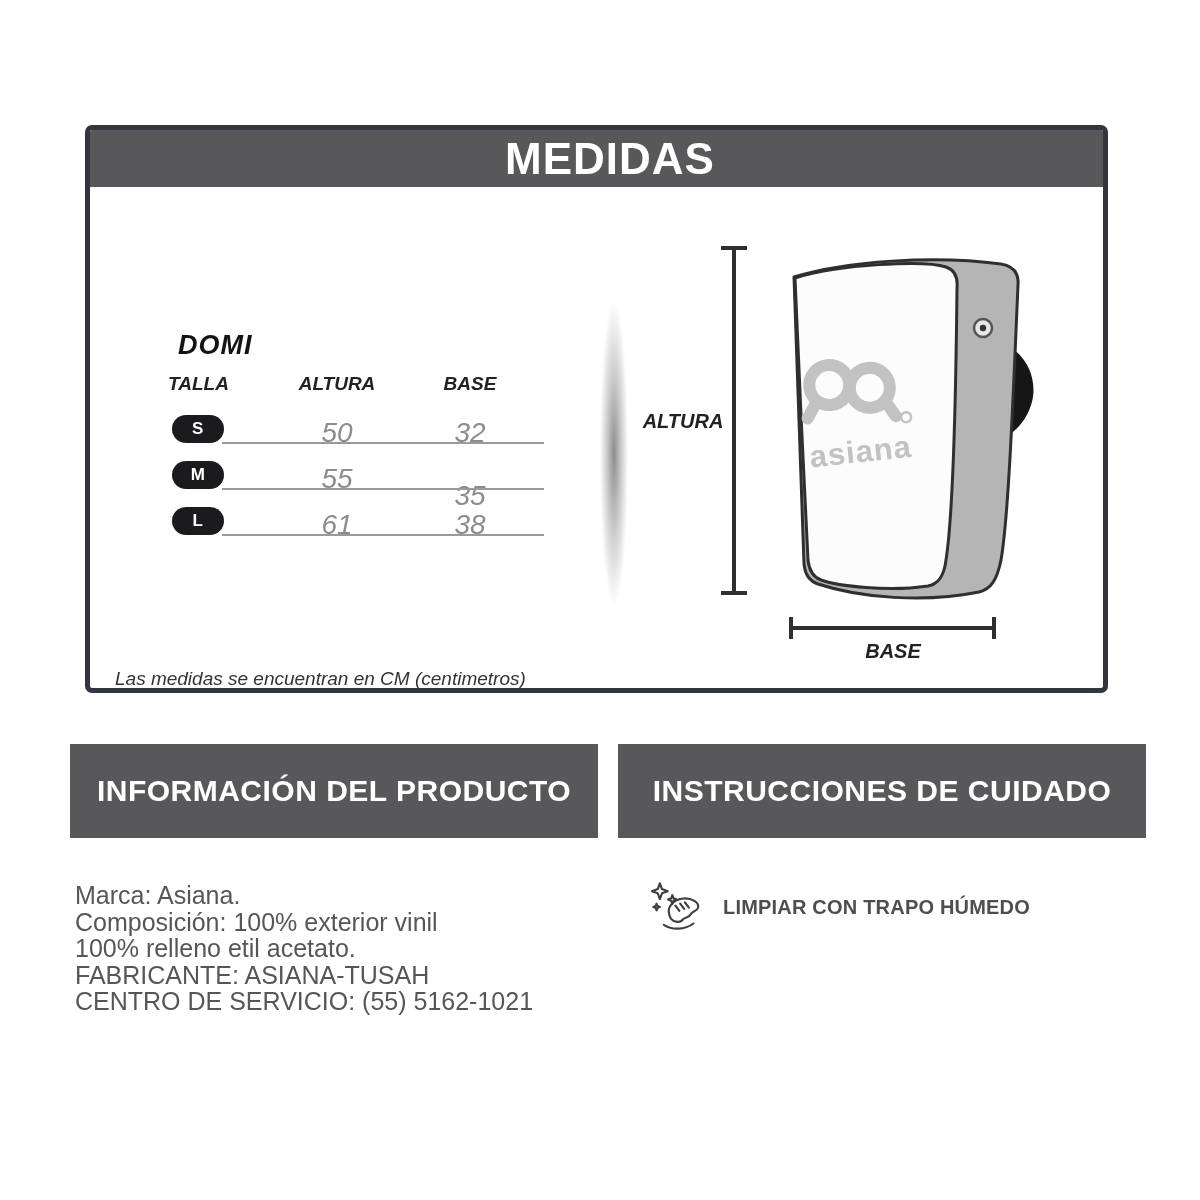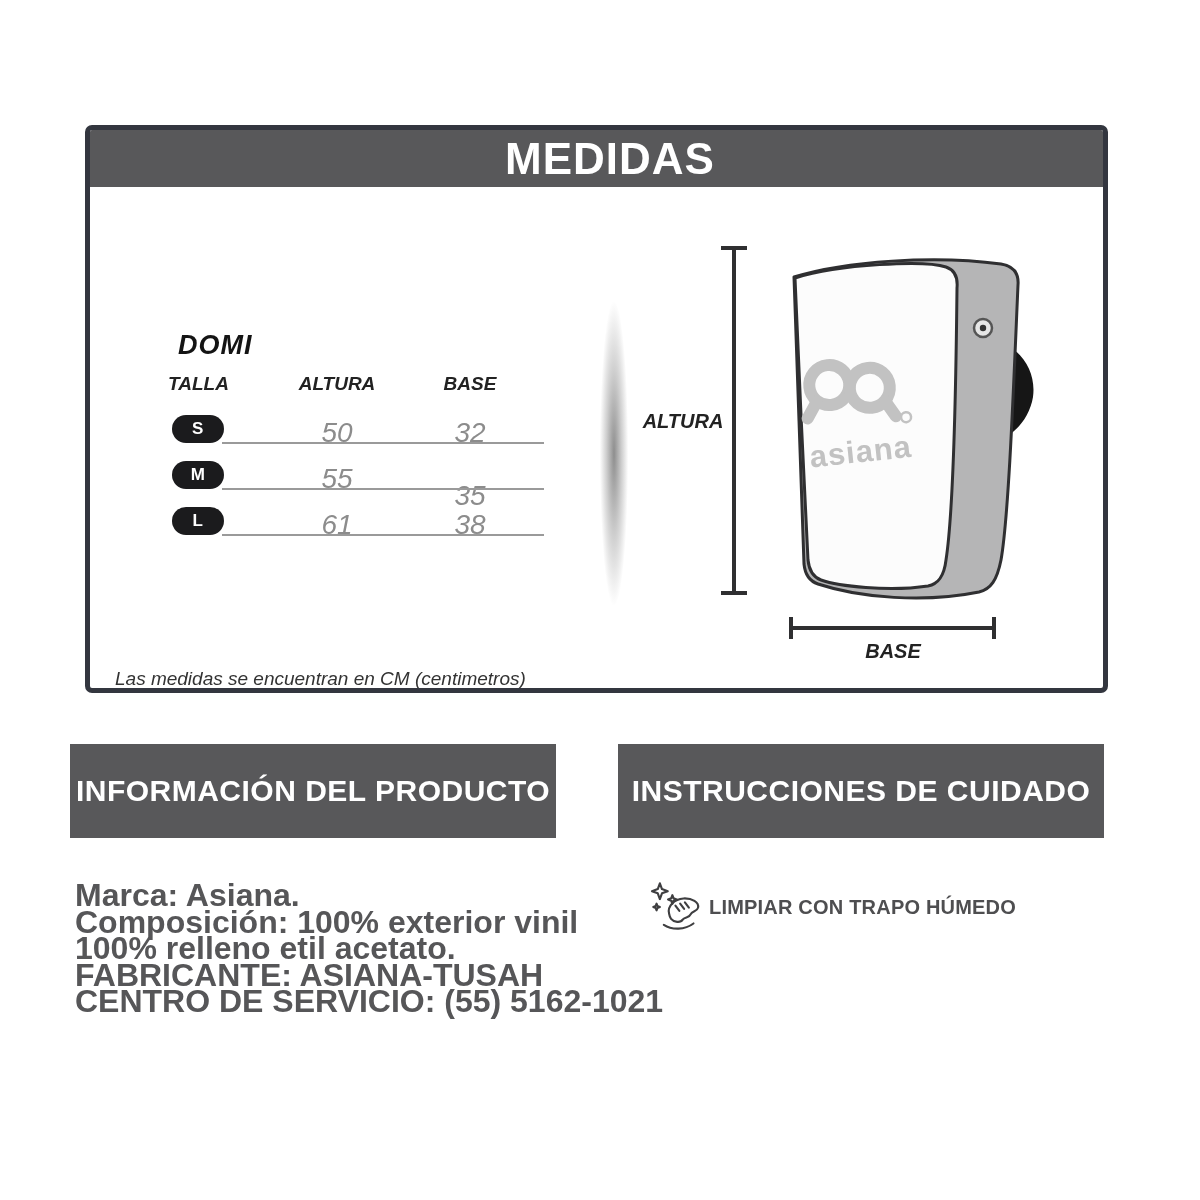--- a/index.html
+++ b/index.html
@@ -35,35 +35,35 @@
   
   .fold-shadow { position:absolute; left:506px; top:103px; width:36px; height:424px;
     background:radial-gradient(ellipse 55% 50% at 50% 52%, rgba(30,30,30,.50) 0%,
       rgba(30,30,30,.22) 38%, rgba(30,30,30,0) 72%); }
   .pad-svg { position:absolute; left:515px; top:85px; }
   .dim-label { position:absolute; font-size:20px; font-style:italic; font-weight:600; color:#222; }
   .dim-label.altura { left:548px; top:280px; width:90px; text-align:center; }
   .dim-label.base { left:758px; top:510px; width:90px; text-align:center; }
 
   
-  .sec-head { position:absolute; top:744px; width:486px; height:94px; background:#58585a;
+  .sec-head { position:absolute; top:744px; width:528px; height:94px; background:#58585a;
     display:flex; align-items:center; justify-content:center; }
   .sec-head.left { left:70px; } .sec-head.right { left:618px; }
   .sec-head span { color:#fff; font-size:30px; font-weight:600; letter-spacing:.5px; }
 
   
-  .info-lines { position:absolute; left:75px; top:882px; font-size:32px; line-height:26.5px;
-    color:#565658; font-weight:700; }
+  .info-lines { position:absolute; left:75px; top:882px; font-size:25px; line-height:26.5px;
+    color:#565658; font-weight:400; }
 
   
   .care-row { position:absolute; display:flex; align-items:center; }
   .care-row.r1 { left:645px; top:876px; }
   .care-row.r2 { left:645px; top:926px; }
   .care-icon { width:64px; height:62px; display:flex; align-items:center; justify-content:center; }
-  .care-label { font-size:20px; font-weight:700; color:#4e4e50; letter-spacing:.2px; }
+  .care-label { font-size:20px; font-weight:700; color:#4e4e50; margin-left:14px; letter-spacing:.2px; }
 </style>
 </head>
 <body>
 
 <div class="page">
 
   <div class="measure-box">
     <div class="band">
       <span class="band-title">MEDIDAS</span>
     </div>

